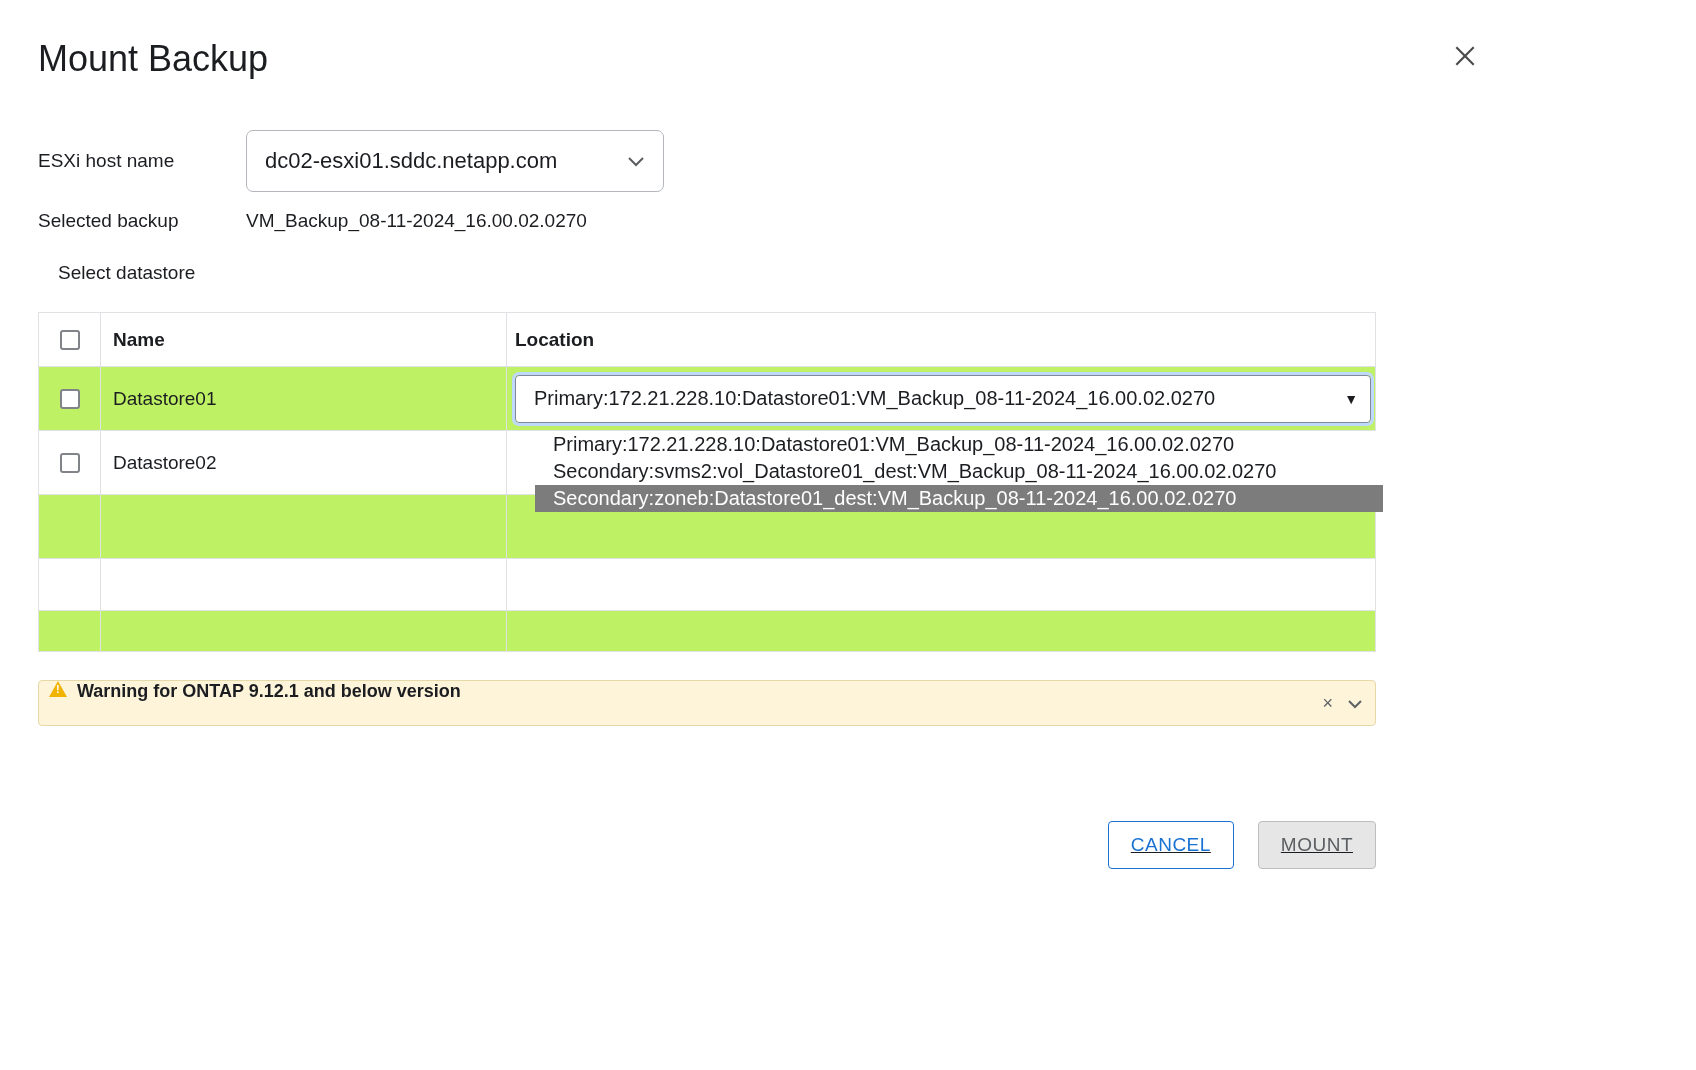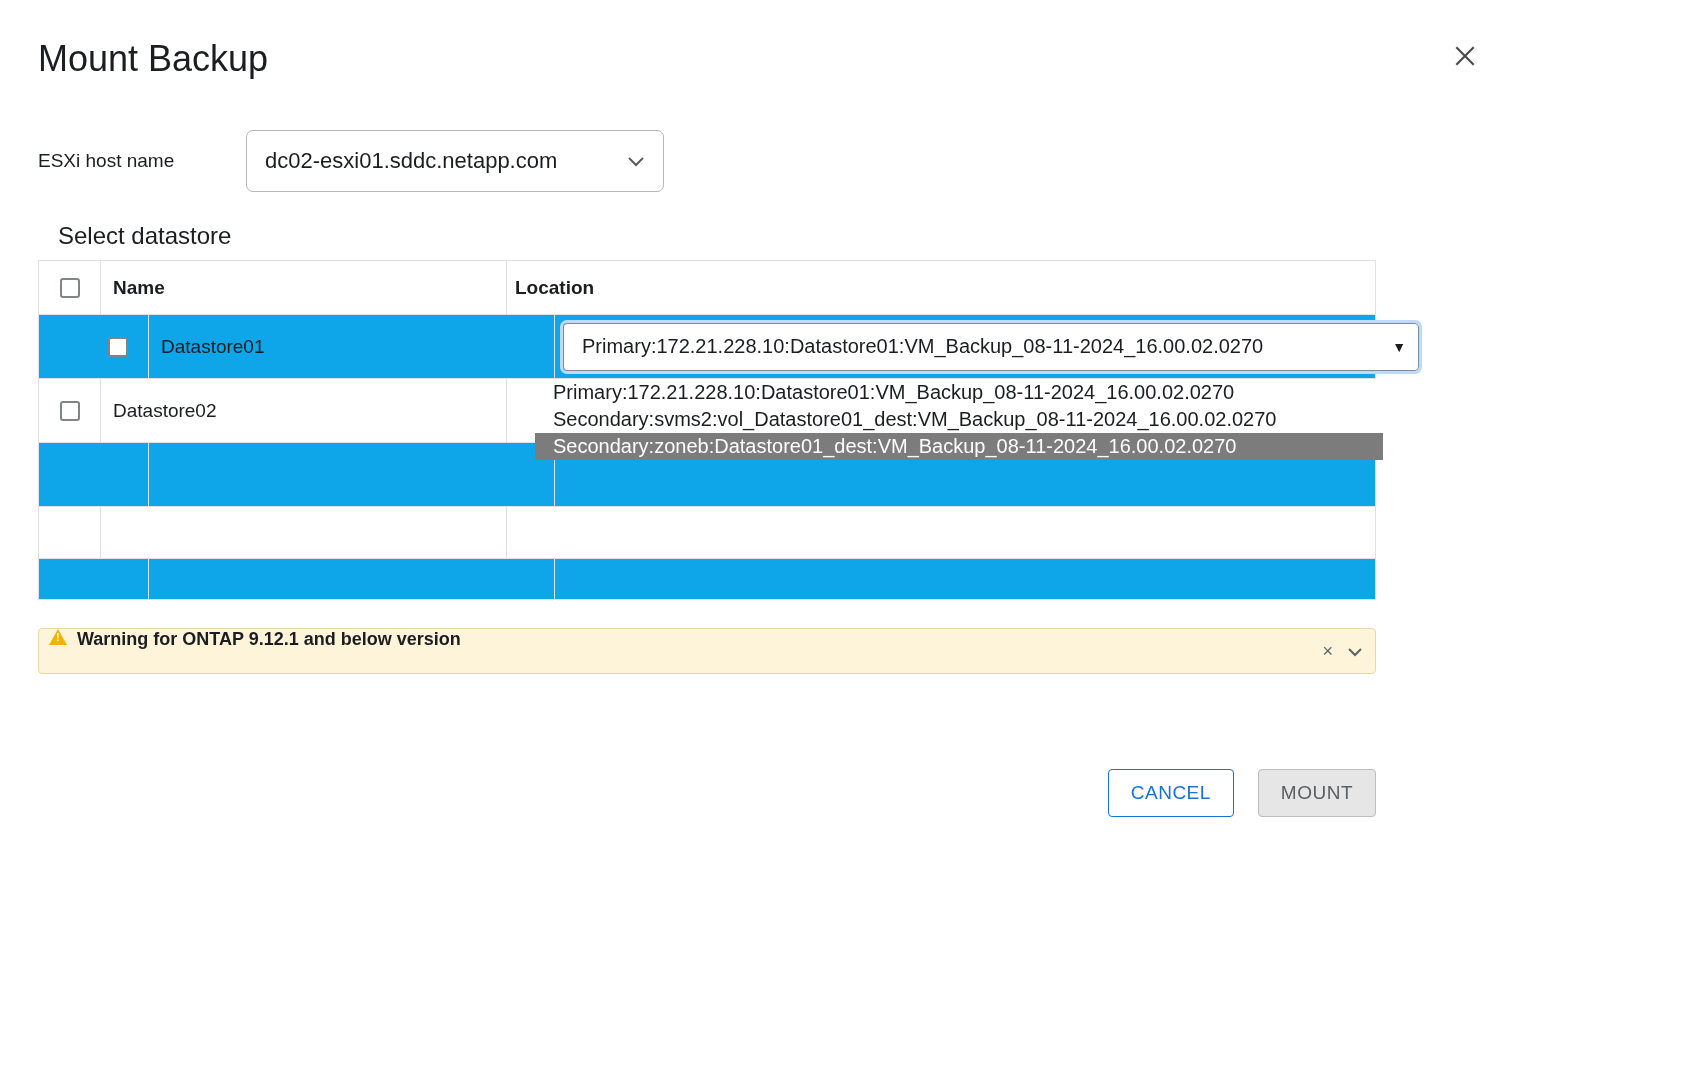--- a/index.html
+++ b/index.html
@@ -66,22 +66,22 @@
     background: #fff;
     cursor: pointer;
   }
   .host-select .chev { color: #595c60; }
   .selected-backup-val {
     font-size: 19px;
     color: #1b1d21;
   }
 
   .section-label {
-    font-size: 24px;
-    margin: 30px 0 10px 20px;
+    font-size: 19px;
+    margin: 30px 0 28px 20px;
   }
 
   .datastore-table {
     width: 1338px;
     border: 1px solid #dfe1e4;
     border-collapse: collapse;
     margin-left: 0;
     position: relative;
   }
   .dt-header {
@@ -90,21 +90,21 @@
     border-bottom: 1px solid #dfe1e4;
     background: #fff;
     font-weight: 600;
     font-size: 19px;
   }
   .dt-row {
     display: flex;
     height: 64px;
     border-bottom: 1px solid #dfe1e4;
   }
-  .dt-row.alt { background: #0ea5e9; padding-left: 48px; }
+  .dt-row.alt { background: #bef264; }
   .dt-cell-check {
     width: 62px;
     flex: 0 0 62px;
     display: flex;
     align-items: center;
     justify-content: center;
     border-right: 1px solid #dfe1e4;
   }
   .dt-cell-name {
     flex: 0 0 406px;
@@ -220,20 +220,21 @@
   }
   .warn-controls span { cursor: pointer; font-size: 18px; }
 
   
   .footer {
     width: 1338px;
     display: flex;
     justify-content: flex-end;
     gap: 24px;
     margin-top: 95px;
+    text-decoration: underline;
   }
   .btn {
     height: 48px;
     padding: 0 22px;
     border-radius: 4px;
     font-size: 19px;
     letter-spacing: 0.5px;
     cursor: pointer;
     display: flex;
     align-items: center;
@@ -269,20 +270,24 @@
     <div class="host-select">
       <span>dc02-esxi01.sddc.netapp.com</span>
       <span class="chev">
         <svg width="18" height="12" viewBox="0 0 18 12">
             <polyline points="2,2 9,9 16,2" fill="none" stroke="#595c60" stroke-width="2"></polyline>
           </svg>
       </span>
     </div>
   </div>
 
+  <div class="form-row">
+    <div class="form-label">Selected backup</div>
+    <div class="selected-backup-val">VM_Backup_08-11-2024_16.00.02.0270</div>
+  </div>
 
   <div class="section-label">Select datastore</div>
 
   <div class="datastore-table">
     <div class="dt-header">
       <div class="dt-cell-check">
         <div class="chk"></div>
       </div>
       <div class="dt-cell-name">Name</div>
       <div class="dt-cell-loc">Location</div>

